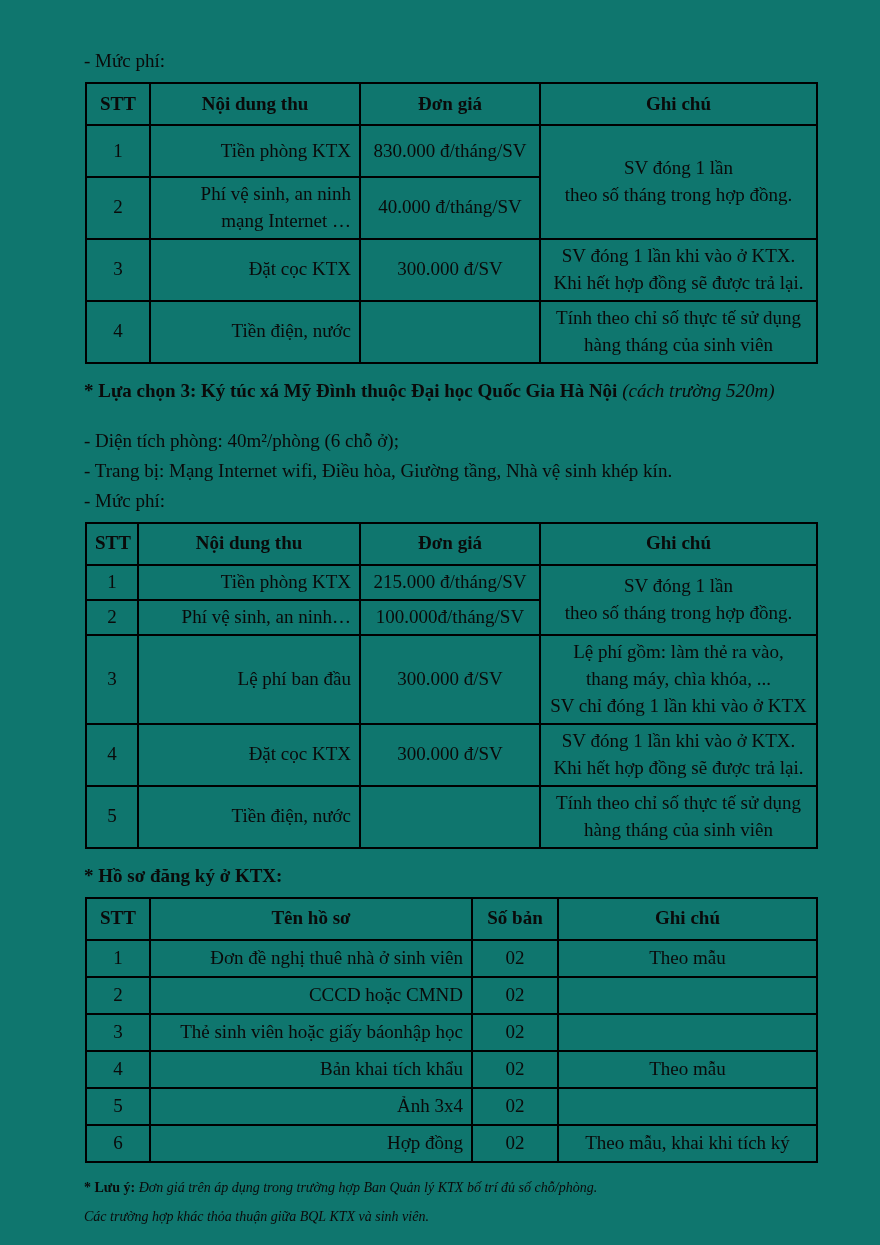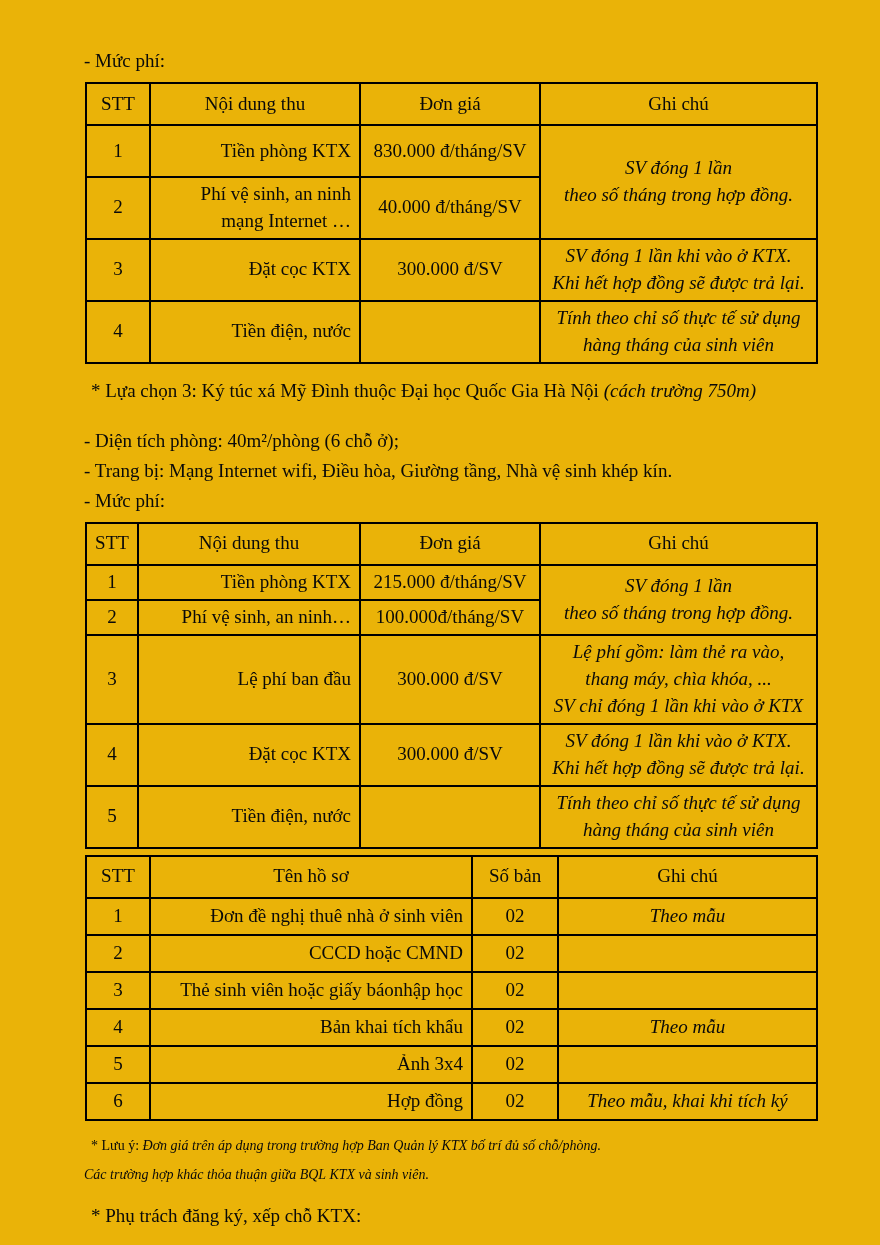--- a/index.html
+++ b/index.html
@@ -1,40 +1,40 @@
 <!DOCTYPE html>
 <html><head>
 <meta charset="utf-8">
 <style>
   html,body{margin:0;padding:0;background:#fff;}
   .page{
     width:880px;height:1245px;box-sizing:border-box;
-    background:#eab308;color:#0a0a0a;
+    background:#0f766e;color:#0a0a0a;
     font-family:"Liberation Serif","DejaVu Serif",serif;
     padding:46px 32px 0 84px;
     overflow:hidden;
   }
   p{margin:0;}
   .line{font-size:19px;line-height:30px;}
-  .b{font-weight:normal;margin-left:7px;}
+  .b{font-weight:bold;}
   .i{font-style:italic;}
   .doc-table{
     border-collapse:collapse;table-layout:fixed;width:731px;
     margin:6px 0 4px 1px;
   }
   .doc-table th,.doc-table td{
     border:2px solid #000;
     font-size:19px;line-height:1.42;
     padding:3px 8px;vertical-align:middle;
     overflow:hidden;
   }
-  .doc-table th{font-weight:normal;text-align:center;height:34px;}
+  .doc-table th{font-weight:bold;text-align:center;height:34px;}
   .doc-table td.center{text-align:center;}
   .doc-table td.left{text-align:right;padding-left:12px;}
-  .doc-table td.it{font-style:italic;}
+  .doc-table td.it{}
   .section-gap{margin-top:12px;}
   .small-gap{margin-top:20px;}
   .note-block{font-size:14px;line-height:29px;margin-top:10px;}
 </style>
 </head>
 <body>
 
 <div class="page">
 
   <p class="line">- Mức phí:</p>
@@ -77,21 +77,21 @@
             <td class="center">4</td>
             <td class="left">Tiền điện, nước</td>
             <td class="center"></td>
             <td class="center it">Tính theo chỉ số thực tế sử dụng<br>hàng tháng của sinh viên</td>
           </tr>
         </tbody>
       </table>
     </div>
 
   <p class="line section-gap"><span class="b">* Lựa chọn 3: Ký túc xá Mỹ Đình thuộc Đại học Quốc Gia Hà Nội</span>
-    <span class="i">(cách trường 750m)</span></p>
+    <span class="i">(cách trường 520m)</span></p>
 
   <p class="line small-gap">- Diện tích phòng: 40m²/phòng (6 chỗ ở);</p>
   <p class="line">- Trang bị: Mạng Internet wifi, Điều hòa, Giường tầng, Nhà vệ sinh khép kín.</p>
   <p class="line">- Mức phí:</p>
 
   <div>
       <table class="doc-table">
         <colgroup>
           <col style="width: 52px;">
           <col style="width: 222px;">
@@ -133,20 +133,21 @@
           <tr style="height: 48px;">
             <td class="center">5</td>
             <td class="left">Tiền điện, nước</td>
             <td class="center"></td>
             <td class="center it">Tính theo chỉ số thực tế sử dụng<br>hàng tháng của sinh viên</td>
           </tr>
         </tbody>
       </table>
     </div>
 
+  <p class="line b section-gap">* Hồ sơ đăng ký ở KTX:</p>
 
   <div>
       <table class="doc-table">
         <colgroup>
           <col style="width: 64px;">
           <col style="width: 322px;">
           <col style="width: 86px;">
           <col style="width: 259px;">
         </colgroup>
         <thead>

